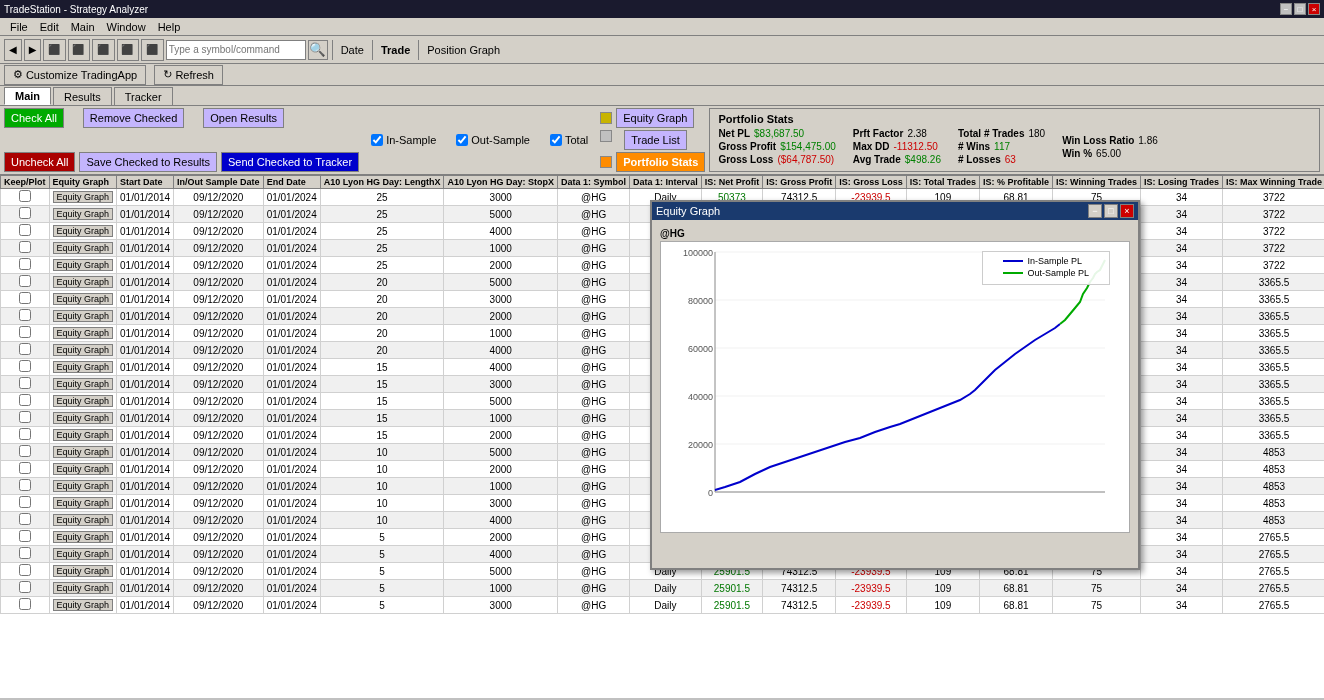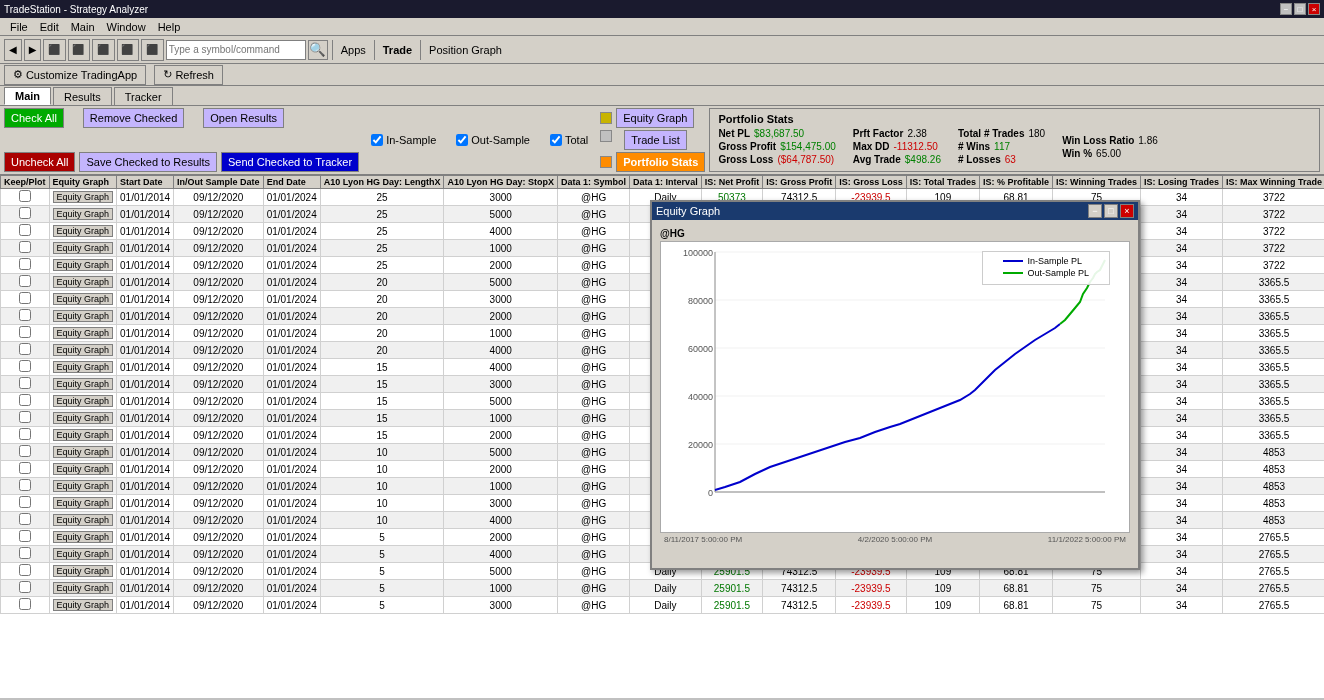--- a/index.html
+++ b/index.html
@@ -101,21 +101,21 @@
   <button class="toolbar-btn">◀</button>
   <button class="toolbar-btn">▶</button>
   <button class="toolbar-btn">⬛</button>
   <button class="toolbar-btn">⬛</button>
   <button class="toolbar-btn">⬛</button>
   <button class="toolbar-btn">⬛</button>
   <button class="toolbar-btn">⬛</button>
   <input class="toolbar-input" type="text" placeholder="Type a symbol/command" style="">
   <button class="toolbar-search-btn">🔍</button>
   <div class="toolbar-sep"></div>
-  <span style="font-size:11px; padding:0 4px;">Apps</span>
+  <span style="font-size:11px; padding:0 4px;">Date</span>
   <div class="toolbar-sep"></div>
   <span style="font-size:11px; padding:0 4px; font-weight:bold;">Trade</span>
   <div class="toolbar-sep"></div>
   <span style="font-size:11px; padding:0 4px;">Position Graph</span>
 </div>
 
 <div class="customize-row">
   <button class="customize-btn">
     <span>⚙</span>
     <span>Customize TradingApp</span>
@@ -785,19 +785,14 @@
         <line x1="40" y1="10" x2="40" y2="250" stroke="#888" stroke-width="1"></line>
 
         <line x1="40" y1="250" x2="430" y2="250" stroke="#888" stroke-width="1"></line>
 
         <polyline points="40,248 50,245 65,240 80,232 95,225 110,220 125,215 140,210 155,205 170,200 185,196 200,190 215,185 225,182 235,178 245,174 255,170 265,166 275,162 285,158 295,152 300,148 310,138 320,128 330,120 340,112 350,105 360,98 370,92 380,86 385,82" fill="none" stroke="#0000cc" stroke-width="2"></polyline>
 
         <polyline points="385,82 390,78 395,72 400,66 405,60 408,52 412,46 415,40 418,36 420,32 422,30 425,28 427,24 428,22 429,20 430,18" fill="none" stroke="#00aa00" stroke-width="2"></polyline>
       </svg>
     </div>
 
-    <div style="display:flex; justify-content:space-between; font-size:8px; color:#555; padding:0 4px; margin-top:2px;">
-      <span>8/11/2017 5:00:00 PM</span>
-      <span>4/2/2020 5:00:00 PM</span>
-      <span>11/1/2022 5:00:00 PM</span>
-    </div>
   </div>
 </div>
 
 </body></html>

